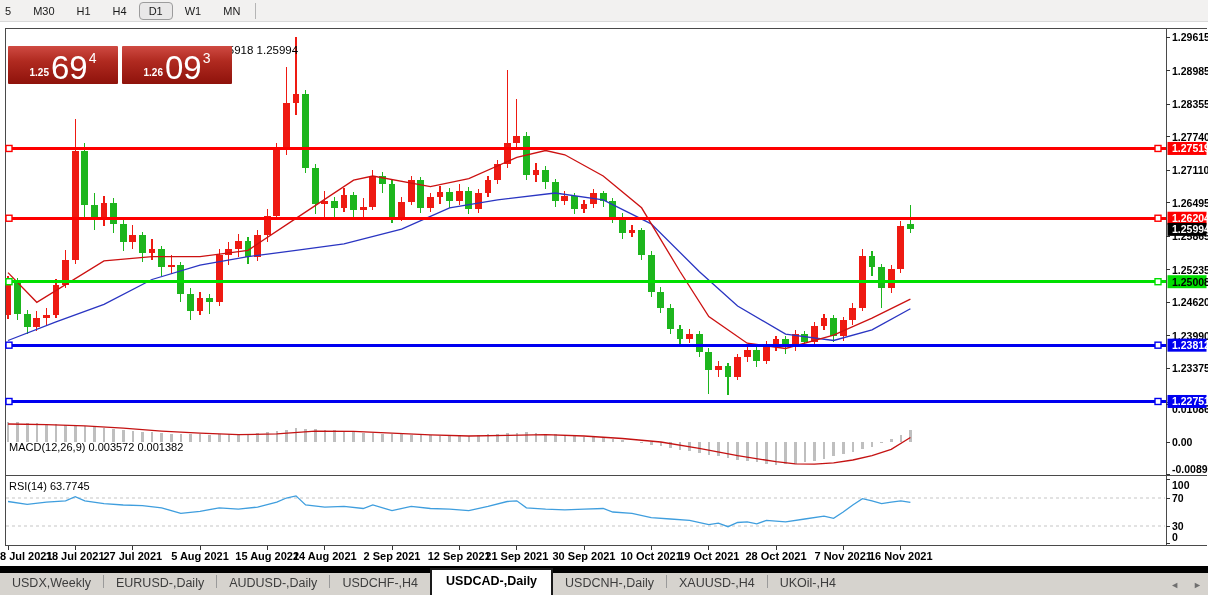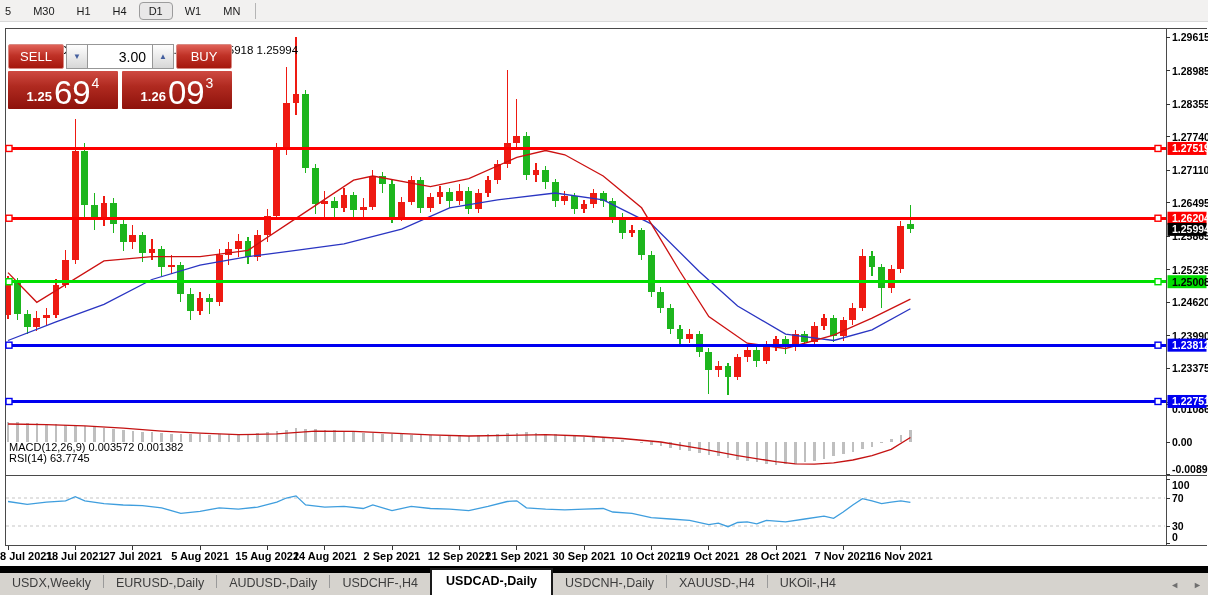--- a/index.html
+++ b/index.html
@@ -34,21 +34,21 @@
   .tw-spin { flex:1; display:flex; height:25px; margin:0 2px; }
   .spin-btn { width:22px; height:25px; background:linear-gradient(180deg,#fefefe,#d7d7d7);
     border:1px solid #979797; color:#445f9e; font-size:8px; cursor:pointer; padding:0; }
   .vol-input { width:64px; flex:1; border:1px solid #979797; border-left:none; border-right:none;
     text-align:right; font-size:14px; padding-right:6px; font-family:inherit; color:#000; }
   .tw-row2 { display:flex; margin-top:2px; height:38px; }
   .price-box { width:110px; height:38px; color:#fff; cursor:pointer;
     background:linear-gradient(180deg,#cf4a42 0%,#b02a20 40%,#8e120b 100%);
     display:flex; align-items:flex-end; justify-content:center; padding-bottom:3px; border-radius:1px; }
   .price-box.left { margin-right:4px; }
-  .p-small { font-size:13px; font-weight:bold; line-height:1; margin-right:2px; margin-bottom:3px; }
+  .p-small { font-size:10px; font-weight:bold; line-height:1; margin-right:2px; margin-bottom:3px; }
   .p-big { font-size:33px; line-height:0.82; font-weight:400; }
   .p-sup { font-size:14px; line-height:1; position:relative; top:-16px; margin-left:1px; }
 
   
   .tabbar { position:absolute; left:0; top:566px; width:1208px; height:29px;
     background:#d6d3ce; border-top:7px solid #000000; display:flex; align-items:flex-end; z-index:4; }
   .tab { font-size:12.5px; color:#3c3c3c; padding:4px 12px 5px 12px; white-space:nowrap; cursor:pointer; }
   .tab.active { background:#fff; color:#000; font-weight:bold; border:2px solid #1a1a1a; border-bottom:none;
     padding:4px 14px 7px 14px; margin-top:-2px; }
   .tab-sep { width:1px; height:13px; background:#9a9a9a; margin:0 0 7px 0; }
@@ -66,21 +66,21 @@
     <button class="tf-btn">H1</button>
     <button class="tf-btn">H4</button>
     <button class="tf-btn active">D1</button>
     <button class="tf-btn">W1</button>
     <button class="tf-btn">MN</button>
     <div class="tb-sep"></div>
   </div>
 
   <div id="under-layer">
     <div class="panel-label" style="left:9px; top:405px;margin-top:36px;">MACD(12,26,9) 0.003572 0.001382</div>
-    <div class="panel-label" style="left:9px; top:452px;">RSI(14) 63.7745</div>
+    <div class="panel-label" style="left:9px; top:480px;">RSI(14) 63.7745</div>
   </div>
 
   <svg id="chart-svg" width="1208" height="565" viewBox="0 0 1208 565">
       <defs>
         <clipPath id="clipMain">
           <rect x="6" y="29" width="1159" height="373"></rect>
         </clipPath>
         <clipPath id="clipMacd">
           <rect x="6" y="404" width="1159" height="70"></rect>
         </clipPath>
@@ -496,29 +496,20 @@
         <line x1="900.8" y1="546" x2="900.8" y2="549.5" stroke="#333" stroke-width="1" shape-rendering="crispEdges"></line>
         <text x="900.8" y="560" font-size="11" text-anchor="middle" fill="#000000" font-weight="bold" font-family="&quot;Liberation Sans&quot;,sans-serif">16 Nov 2021</text>
       </g>
     </svg>
 
   <div class="overlay chart-header">
     <span class="hdr-arrow">▲</span><span>USDCAD-,Daily</span>  <span>1.26093 1.26460 1.25918 1.25994</span>
   </div>
 
   <div class="overlay trade-widget">
-    <div class="tw-row1">
-      <button class="tw-btn">SELL</button>
-      <div class="tw-spin">
-        <button class="spin-btn"><span>▼</span></button>
-        <input class="vol-input" value="3.00" style="">
-        <button class="spin-btn"><span>▲</span></button>
-      </div>
-      <button class="tw-btn">BUY</button>
-    </div>
     <div class="tw-row2">
       <div class="price-box left">
         <span class="p-small">1.25</span>
           <span class="p-big">69</span>
           <span class="p-sup">4</span>
       </div>
       <div class="price-box">
         <span class="p-small">1.26</span>
           <span class="p-big">09</span>
           <span class="p-sup">3</span>

